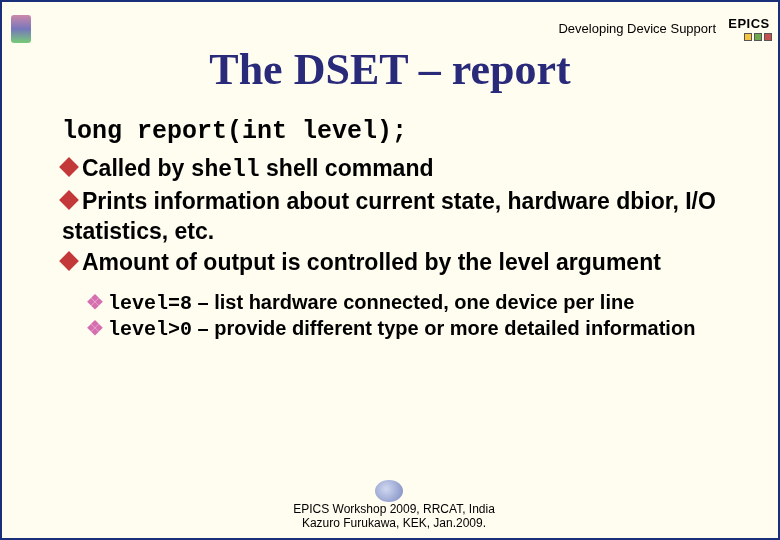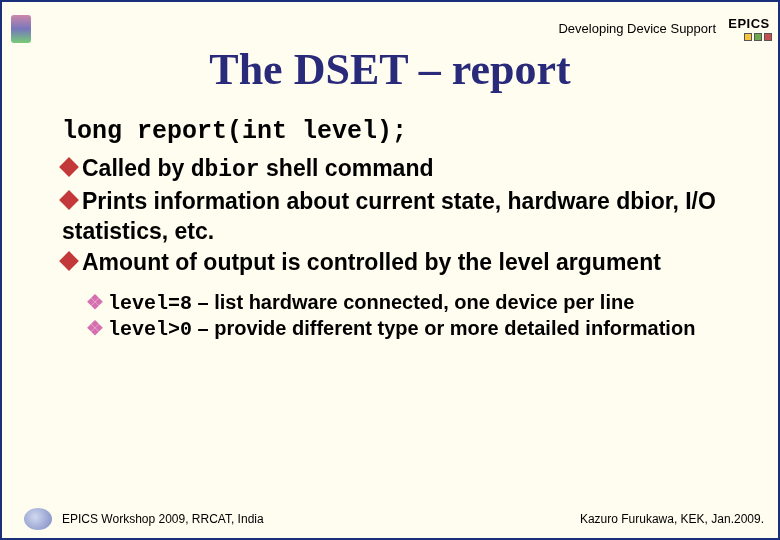--- a/index.html
+++ b/index.html
@@ -105,20 +105,21 @@
     display: inline-block;
     vertical-align: 0;
   }
   .footer {
     position: absolute;
     bottom: 8px;
     left: 8px; right: 0;
     display: flex;
     align-items: center;
     padding: 0 14px;
+    flex-direction: column;
   }
   .footer-logo {
     width: 28px; height: 22px;
     border-radius: 50%;
     background: radial-gradient(circle at 40% 40%, #d0d8f0, #7a88c0);
     margin-right: 10px;
   }
   .footer-left, .footer-right {
     font-size: 12px;
     color: #000;
@@ -143,21 +144,21 @@
     </div>
   </div>
 </div>
 
 <div class="title">The DSET – report</div>
 
 <div class="content">
   <div class="sig">long report(int level);</div>
 
   <div class="bullet-line">
-    <span class="diamond"></span><span>Called by </span><span class="mono">dbior</span><span> shell command</span>
+    <span class="diamond"></span><span>Called by </span><span class="mono">shell</span><span> shell command</span>
   </div>
 
   <div class="bullet-line">
     <span class="diamond"></span><span>Prints information about current state, hardware dbior, I/O statistics, etc.</span>
   </div>
 
   <div class="bullet-line">
     <span class="diamond"></span><span>Amount of output is controlled by the level argument</span>
   </div>
 

